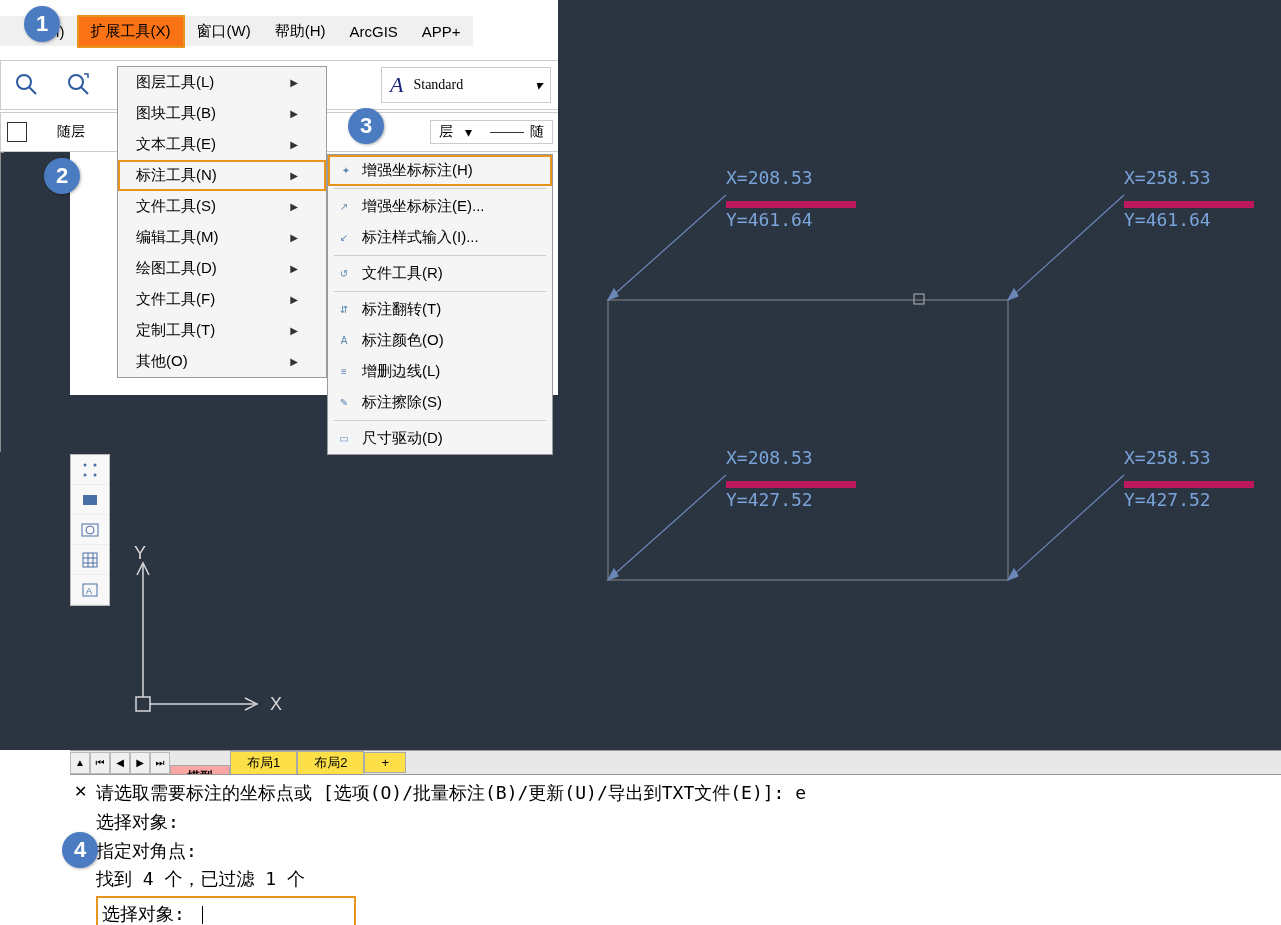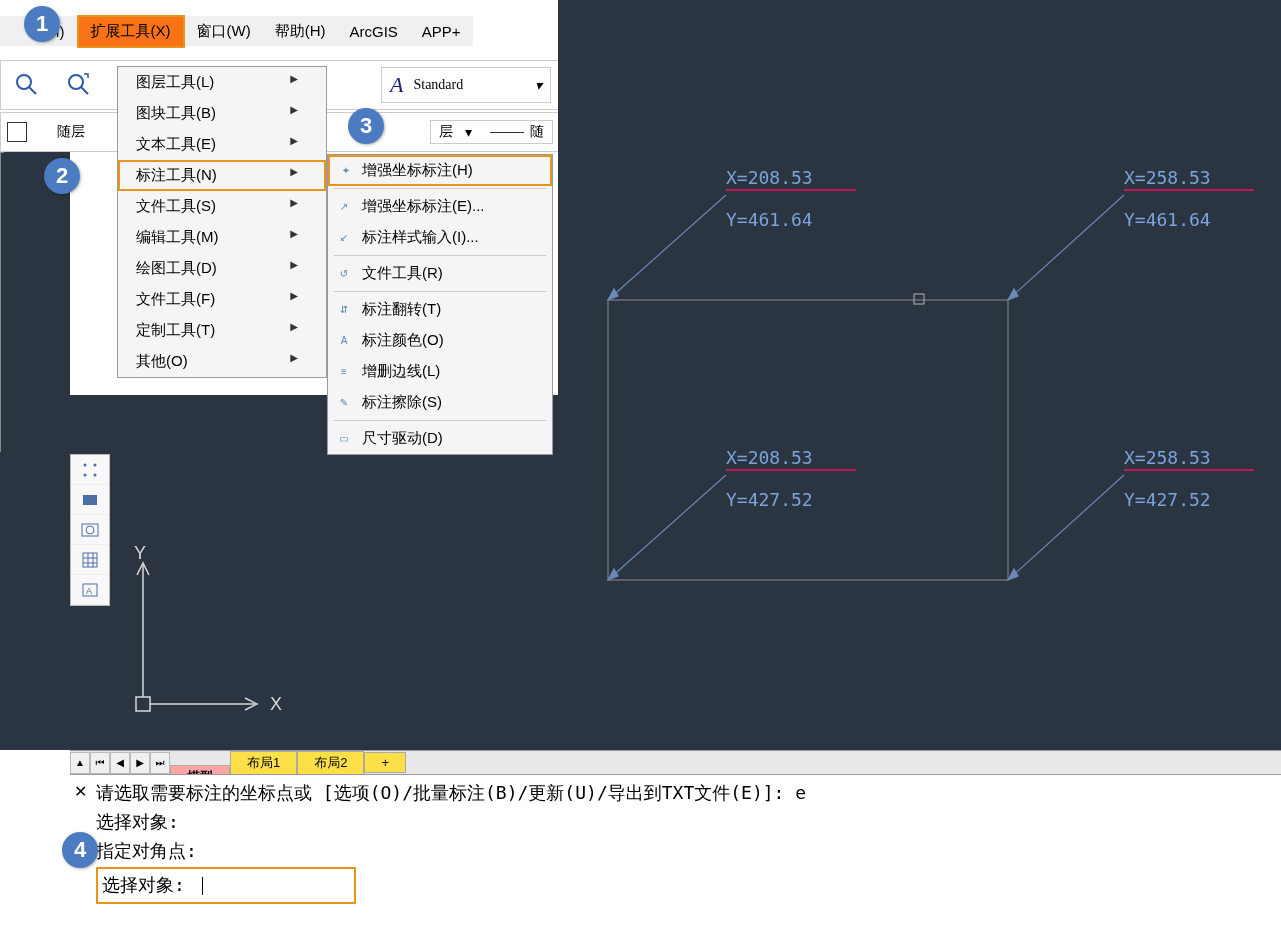--- a/index.html
+++ b/index.html
@@ -116,20 +116,21 @@
     left: 117px;
     width: 210px;
     background: #f5f5f5;
     border: 1px solid #9a9a9a;
     z-index: 10;
   }
   .dropdown1 .menu-entry {
     padding: 6px 28px 6px 18px;
     cursor: pointer;
     display: flex;
+    align-items: center;
     justify-content: space-between;
     font-size: 15px;
   }
   .dropdown1 .menu-entry .arrow {
     font-size: 10px;
     color: #333;
   }
   .dropdown1 .menu-entry.highlight {
     border: 2px solid #e8951d;
     padding: 4px 26px 4px 16px;
@@ -241,23 +242,23 @@
   .coord-label {
     position: absolute;
     color: #7aa4da;
     font-family: "Consolas", monospace;
     font-size: 18px;
     line-height: 1.3;
     text-align: left;
     white-space: nowrap;
   }
   .coord-label .xline {
-    border-bottom: 2px solid #be185d;
-    padding-bottom: 0px;
-    margin-bottom: 17px;
+    border-bottom: 7px solid #be185d;
+    padding-bottom: 12px;
+    margin-bottom: 0px;
     display: block;
     min-width: 130px;
   }
 
   
   .tabs-row {
     position: absolute;
     top: 750px;
     left: 70px;
     right: 0;
@@ -548,20 +549,21 @@
   <div class="tab">布局1</div>
   <div class="tab">布局2</div>
   <div class="tab">+</div>
 </div>
 
 <div class="cmd-area">
   <span class="cmd-close">✕</span>
   <div>请选取需要标注的坐标点或 [选项(O)/批量标注(B)/更新(U)/导出到TXT文件(E)]: e</div>
   <div>选择对象:</div>
   <div>指定对角点:</div>
+  <div>找到 4 个，已过滤 1 个</div>
   <div class="cmd-input-row">
     <span>选择对象:</span>
     <span class="cmd-cursor"></span>
   </div>
 </div>
 
 <div class="step-badge" style="top:6px;left:24px">1</div>
 <div class="step-badge" style="top:158px;left:44px">2</div>
 <div class="step-badge" style="top:108px;left:348px">3</div>
 <div class="step-badge" style="top:832px;left:62px">4</div>

